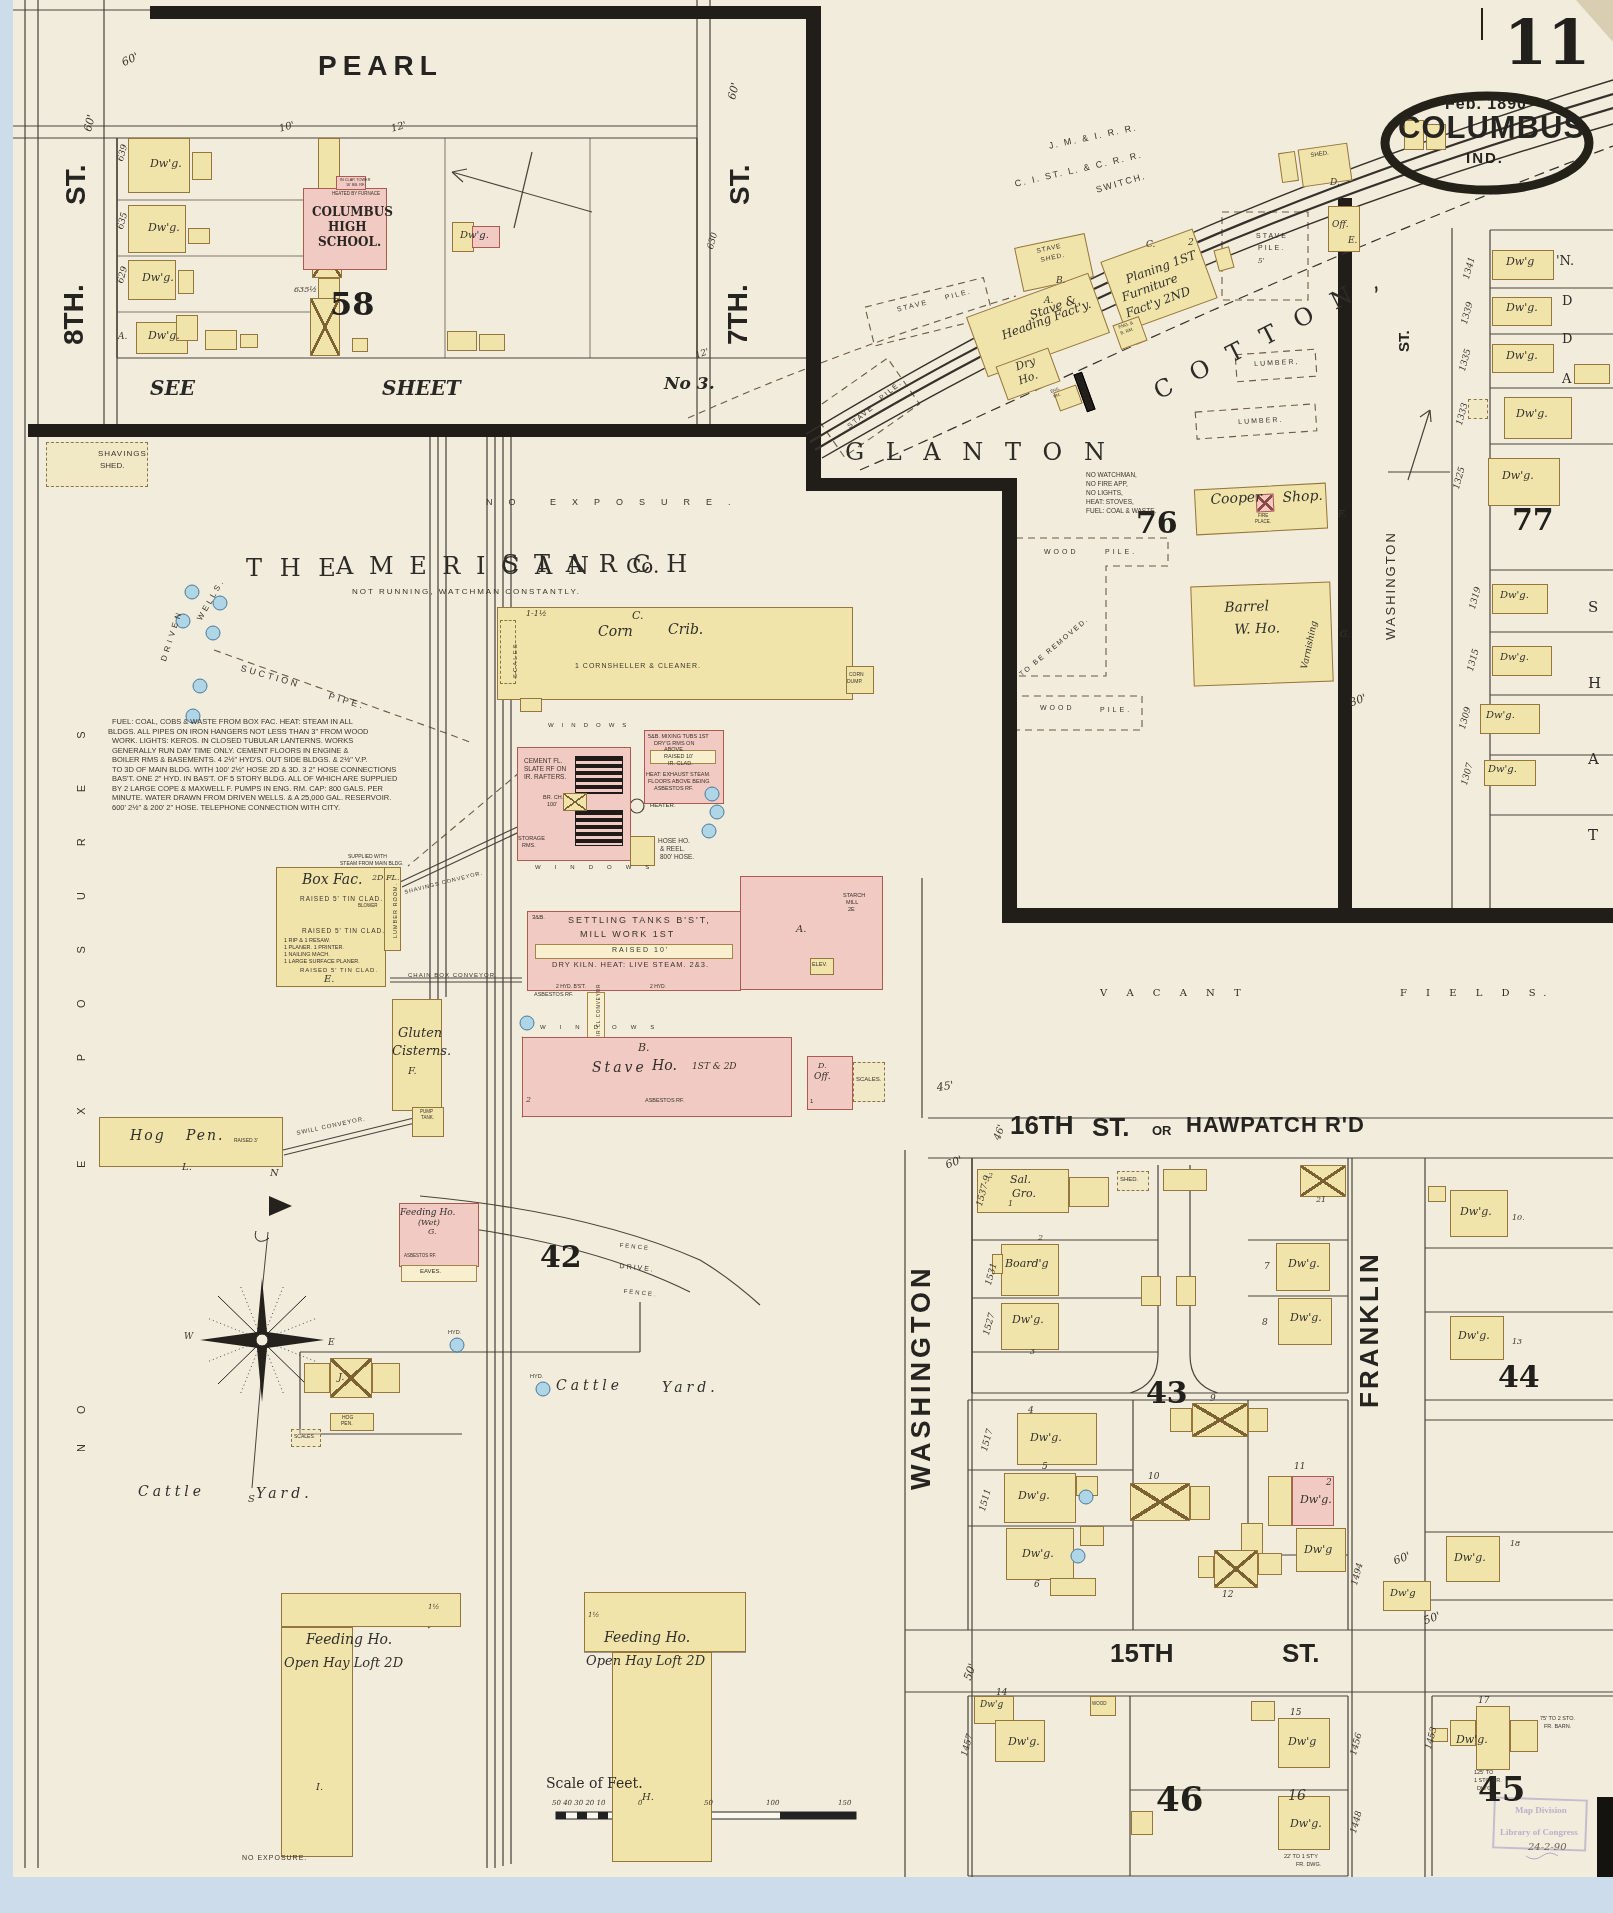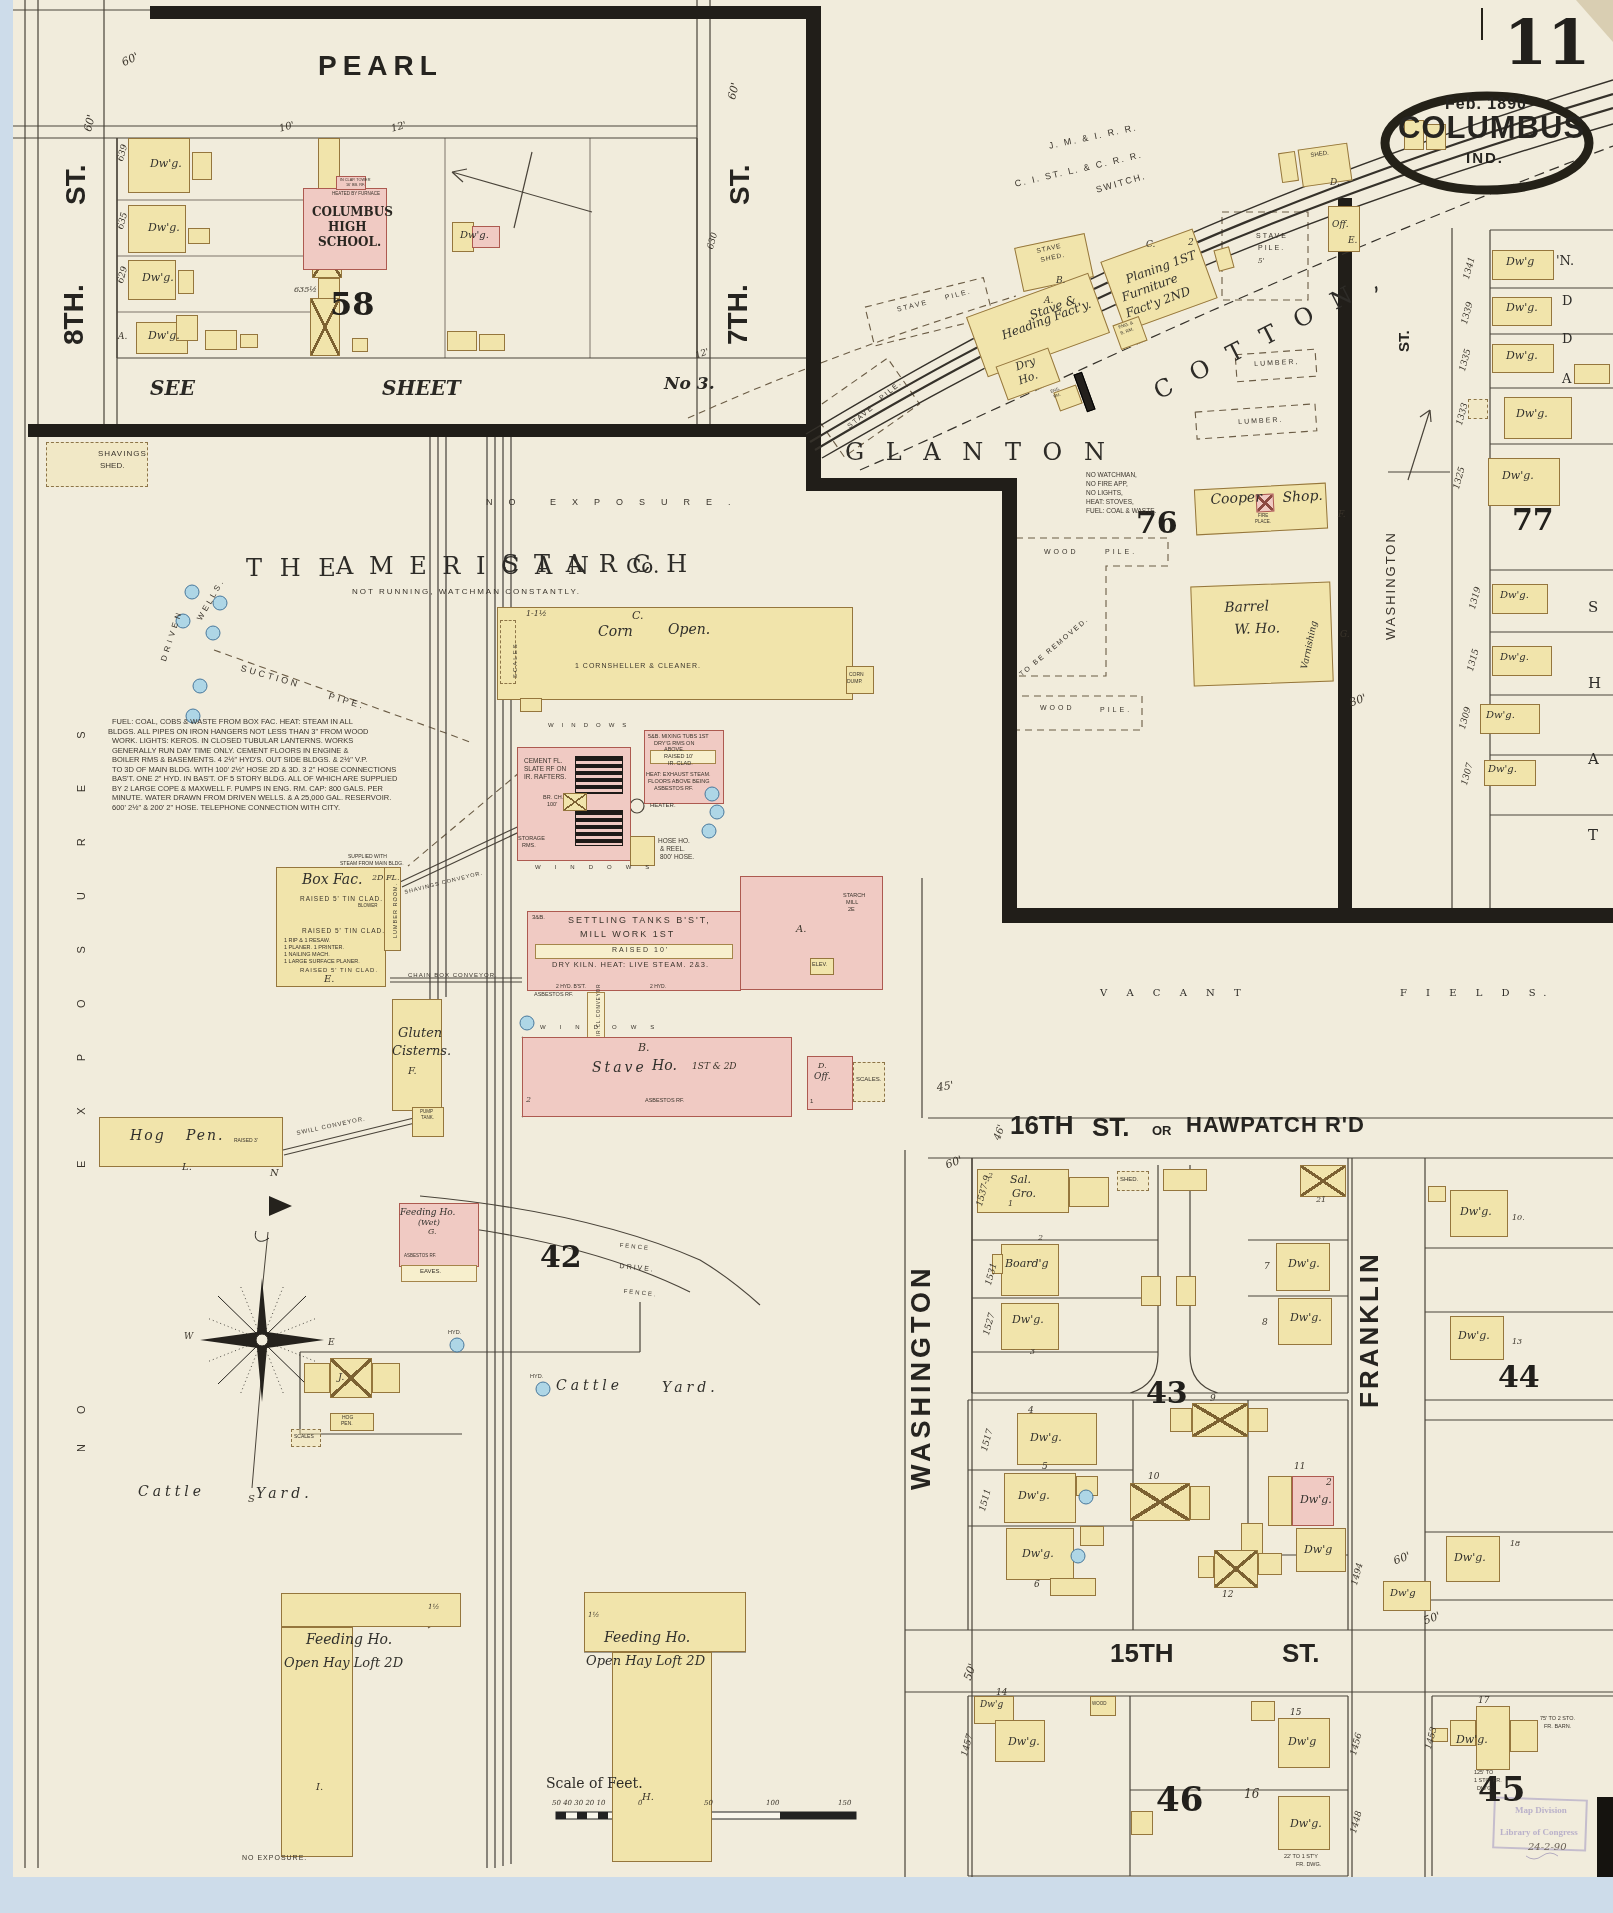--- a/index.html
+++ b/index.html
@@ -424,21 +424,21 @@
       <span class="lbl k-hand" style="left: 1210px; top: 1394px; font-size: 9px;">9</span>
       <span class="lbl k-hand" style="left: 1028px; top: 1406px; font-size: 9px;">4</span>
       <span class="lbl k-hand" style="left: 1042px; top: 1462px; font-size: 9px;">5</span>
       <span class="lbl k-hand" style="left: 1148px; top: 1472px; font-size: 9px;">10</span>
       <span class="lbl k-hand" style="left: 1294px; top: 1462px; font-size: 9px;">11</span>
       <span class="lbl k-hand" style="left: 1326px; top: 1478px; font-size: 9px;">2</span>
       <span class="lbl k-hand" style="left: 1034px; top: 1580px; font-size: 9px;">6</span>
       <span class="lbl k-hand" style="left: 1222px; top: 1590px; font-size: 9px;">12</span>
       <span class="lbl k-hand" style="left: 996px; top: 1688px; font-size: 9px;">14</span>
       <span class="lbl k-hand" style="left: 1290px; top: 1708px; font-size: 9px;">15</span>
-      <span class="lbl k-hand" style="left: 1244px; top: 1788px; font-size: 12px; text-align: right;">16</span>
+      <span class="lbl k-hand" style="left: 1288px; top: 1788px; font-size: 14px; text-align: right;">16</span>
       <span class="lbl k-hand" style="left: 1478px; top: 1696px; font-size: 9px;">17</span>
       <span class="lbl k-hand" style="left: 1512px; top: 1214px; font-size: 8px;">10.</span>
       <span class="lbl k-hand" style="left: 1512px; top: 1338px; font-size: 8px;">13</span>
       <span class="lbl k-hand" style="left: 1510px; top: 1540px; font-size: 8px;">18</span>
       <span class="lbl k-ser" style="left: 1010px; top: 1174px; font-size: 11px;">Sal.</span>
       <span class="lbl k-ser" style="left: 1012px; top: 1188px; font-size: 11px;">Gro.</span>
       <span class="lbl k-cap" style="left: 1120px; top: 1176px; font-size: 6px;">SHED.</span>
       <span class="lbl k-ser" style="left: 1005px; top: 1258px; font-size: 11px;">Board'g</span>
       <span class="lbl k-ser" style="left: 150px; top: 158px; font-size: 11px;">Dw'g.</span>
       <span class="lbl k-ser" style="left: 148px; top: 222px; font-size: 11px;">Dw'g.</span>
@@ -489,21 +489,21 @@
       <span class="lbl k-cap" style="left: 486px; top: 498px; font-size: 9px; letter-spacing: 16px;">NO EXPOSURE.</span>
       <span class="lbl k-cap" style="left: 76px; top: 1168px; font-size: 11px; letter-spacing: 46px; transform: rotate(-90deg);">EXPOSURES</span>
       <span class="lbl k-cap" style="left: 76px; top: 1452px; font-size: 11px; letter-spacing: 30px; transform: rotate(-90deg);">NO</span>
       <span class="lbl k-cap" style="left: 160px; top: 660px; font-size: 8px; letter-spacing: 4px; transform: rotate(-72deg);">DRIVEN</span>
       <span class="lbl k-cap" style="left: 196px; top: 618px; font-size: 8px; letter-spacing: 3px; transform: rotate(-60deg);">WELLS.</span>
       <span class="lbl k-cap" style="left: 242px; top: 664px; font-size: 9px; letter-spacing: 3px; transform: rotate(16deg);">SUCTION</span>
       <span class="lbl k-cap" style="left: 330px; top: 692px; font-size: 9px; letter-spacing: 3px; transform: rotate(16deg);">PIPE.</span>
       <span class="lbl k-cap" style="left: 98px; top: 450px; font-size: 8px; letter-spacing: 1px;">SHAVINGS</span>
       <span class="lbl k-cap" style="left: 100px; top: 462px; font-size: 8px;">SHED.</span>
       <span class="lbl k-ser" style="left: 598px; top: 624px; font-size: 14px;">Corn</span>
-      <span class="lbl k-ser" style="left: 668px; top: 622px; font-size: 14px;">Open.</span>
+      <span class="lbl k-ser" style="left: 668px; top: 622px; font-size: 14px;">Crib.</span>
       <span class="lbl k-cap" style="left: 575px; top: 662px; font-size: 7px; letter-spacing: 1px;">1 CORNSHELLER &amp; CLEANER.</span>
       <span class="lbl k-hand" style="left: 526px; top: 610px; font-size: 8px;">1-1½</span>
       <span class="lbl k-cap" style="left: 512px; top: 678px; font-size: 6px; letter-spacing: 2px; transform: rotate(-90deg);">SCALES</span>
       <span class="lbl k-cap" style="left: 849px; top: 672px; font-size: 5px;">CORN</span>
       <span class="lbl k-cap" style="left: 847px; top: 679px; font-size: 5px;">DUMP.</span>
       <span class="lbl k-cap" style="left: 524px; top: 758px; font-size: 6.5px;">CEMENT FL.</span>
       <span class="lbl k-cap" style="left: 524px; top: 766px; font-size: 6.5px;">SLATE RF ON</span>
       <span class="lbl k-cap" style="left: 524px; top: 774px; font-size: 6.5px;">IR. RAFTERS.</span>
       <span class="lbl k-cap" style="left: 543px; top: 795px; font-size: 5.5px;">BR. CH.</span>
       <span class="lbl k-cap" style="left: 547px; top: 802px; font-size: 5.5px;">100'</span>

